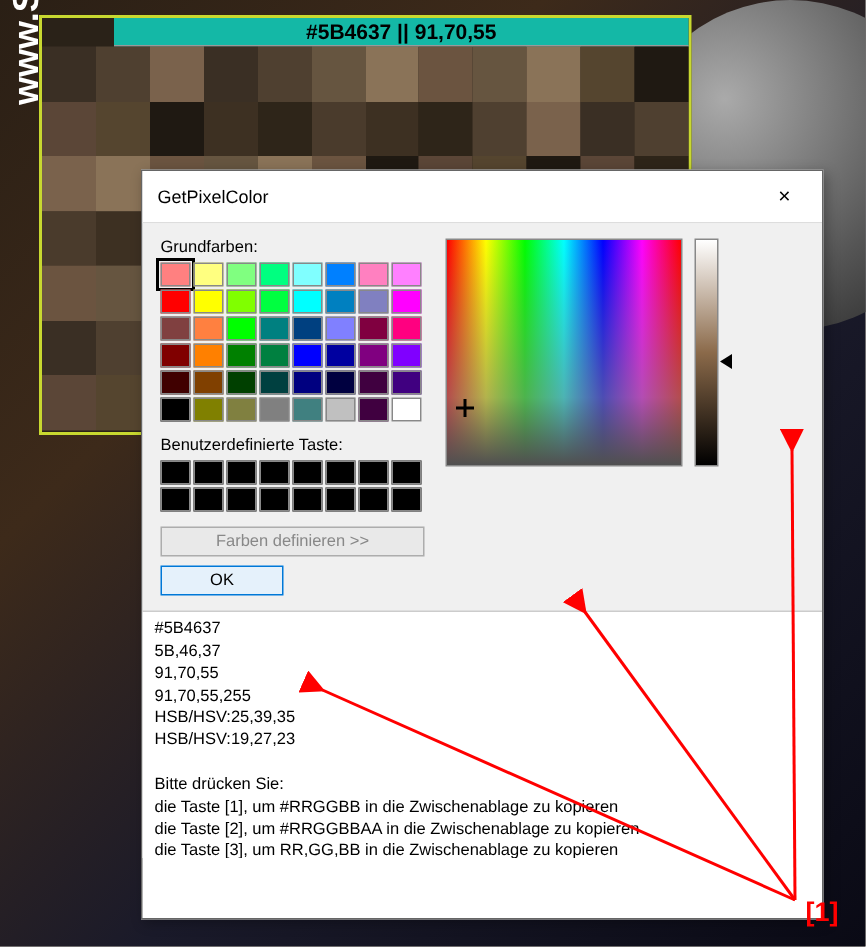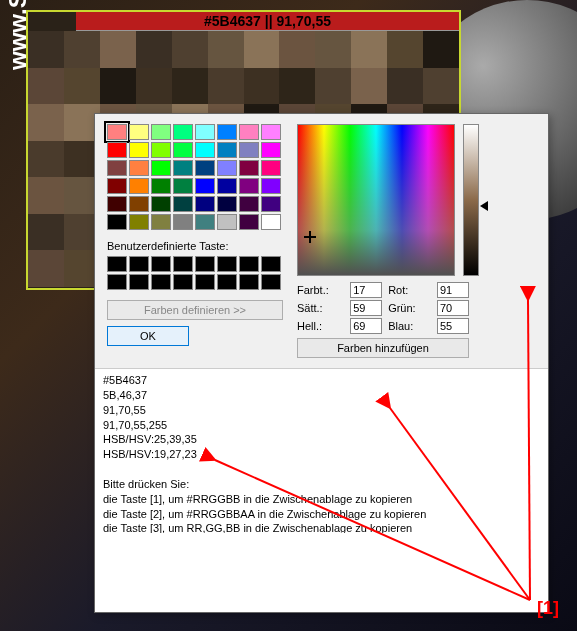--- a/index.html
+++ b/index.html
@@ -1,21 +1,21 @@
 <!DOCTYPE html>
 <html><head>
 <meta charset="utf-8">
 <style>
 * { box-sizing: border-box; margin: 0; padding: 0; font-family: "Segoe UI", Tahoma, sans-serif; }
 body { width: 577px; height: 631px; position: relative; overflow: hidden; background: #1a1410; }
 .bg { position: absolute; inset: 0; background: linear-gradient(135deg, #2a1f15 0%, #3d2a1a 30%, #1a1a2a 60%, #0a0a15 100%); }
 .bgplanet { position: absolute; top: 0; right: -60px; width: 220px; height: 220px; border-radius: 50%; background: radial-gradient(circle at 30% 30%, #aaa, #555 60%, #222); }
 
 .zoomwin { position: absolute; top: 10px; left: 26px; width: 435px; height: 280px; border: 2px solid #c8d830; background: #2a2218; }
-.zoomtitle { background: #b91c1c; color: #000; text-align: center; font-size: 14px; font-weight: bold; padding: 1px 0; border-bottom: 1px solid #999; margin-left: 48px; }
+.zoomtitle { background: #14b8a6; color: #000; text-align: center; font-size: 14px; font-weight: bold; padding: 1px 0; border-bottom: 1px solid #999; margin-left: 48px; }
 .pixels { width: 100%; height: calc(100% - 20px); display: grid; grid-template-columns: repeat(12,1fr); grid-template-rows: repeat(7,1fr); }
 .pixels div { border: 0; }
 
 .sidetext { position: absolute; left: 4px; top: 230px; transform: rotate(-90deg); transform-origin: left top; color: #fff; font-size: 24px; font-weight: bold; white-space: nowrap; padding-left: 160px;}
 
 .dialog { position: absolute; top: 113px; left: 94px; width: 455px; height: 500px; background: #fff; border: 1px solid #666; box-shadow: 2px 2px 8px rgba(0,0,0,.3); }
 .dlgtitle { display: flex; justify-content: space-between; align-items: center; padding: 6px 8px 6px 10px; font-size: 12px; border-bottom: 1px solid #ddd; background: #fff; }
 .dlgclose { width: 34px; height: 22px; text-align: center; line-height: 18px; font-size: 14px; background: #fff; border: 1px solid transparent; cursor: pointer; }
 .dlgbody { padding: 10px 12px; background: #f0f0f0; border-bottom: 1px solid #ccc; }
 
@@ -147,23 +147,28 @@
       <div style="background: rgb(61, 48, 34);"></div>
       <div style="background: rgb(46, 37, 25);"></div>
       <div style="background: rgb(79, 64, 48);"></div>
       <div style="background: rgb(122, 98, 76);"></div>
       <div style="background: rgb(58, 47, 36);"></div>
       <div style="background: rgb(79, 64, 48);"></div>
     </div>
 </div>
 
 <div class="dialog">
+  <div class="dlgtitle">
+    <span>GetPixelColor</span>
+    <span class="dlgclose">×</span>
+  </div>
   <div class="dlgbody">
     <div class="topflex">
       <div class="leftcol">
+        <span class="lbl">Grundfarben:</span>
         <div class="palette" id="basicpal">
             <div class="swatch sel" style="background: rgb(255, 128, 128);"></div>
             <div class="swatch" style="background: rgb(255, 255, 128);"></div>
             <div class="swatch" style="background: rgb(128, 255, 128);"></div>
             <div class="swatch" style="background: rgb(0, 255, 128);"></div>
             <div class="swatch" style="background: rgb(128, 255, 255);"></div>
             <div class="swatch" style="background: rgb(0, 128, 255);"></div>
             <div class="swatch" style="background: rgb(255, 128, 192);"></div>
             <div class="swatch" style="background: rgb(255, 128, 255);"></div>
             <div class="swatch" style="background: rgb(255, 0, 0);"></div>
@@ -234,37 +239,20 @@
       <div>
         <div class="rightcol">
           <div class="colorfield">
             <div class="cross"></div>
           </div>
           <div class="lum">
             <div class="lumarrow"></div>
           </div>
         </div>
         <div class="below">
-          <div>
-            <div class="fields">
-              <span>Farbt.:</span>
-              <input value="17" style="">
-              <span>Rot:</span>
-              <input value="91" style="">
-              <span>Sätt.:</span>
-              <input value="59" style="">
-              <span>Grün:</span>
-              <input value="70" style="">
-              <span>Hell.:</span>
-              <input value="69" style="">
-              <span>Blau:</span>
-              <input value="55" style="">
-            </div>
-            <button class="btn addbtn">Farben hinzufügen</button>
-          </div>
         </div>
       </div>
     </div>
   </div>
   <div class="output">#5B4637
 5B,46,37
 91,70,55
 91,70,55,255
 HSB/HSV:25,39,35
 HSB/HSV:19,27,23

